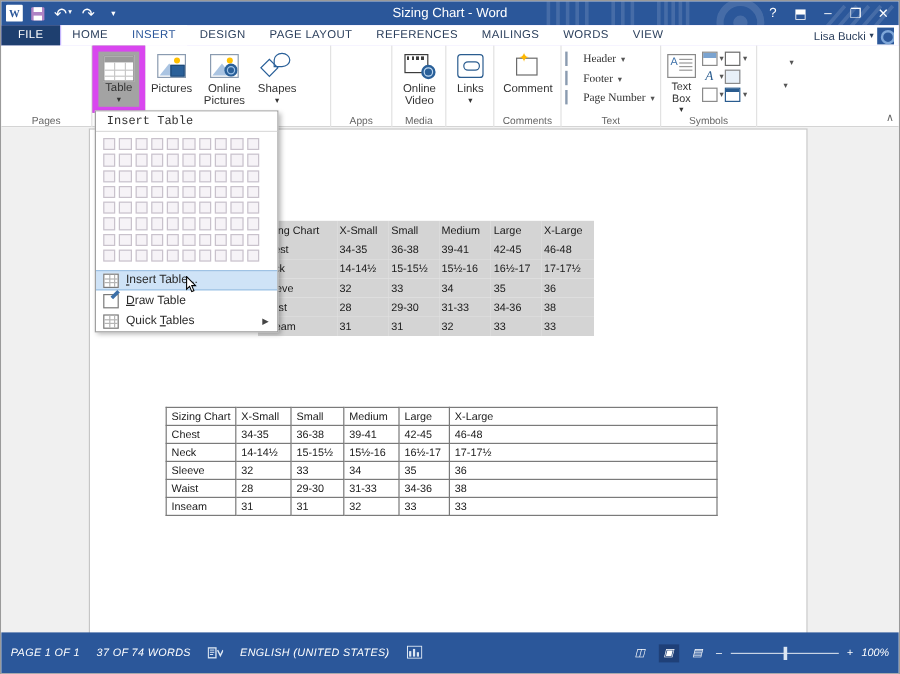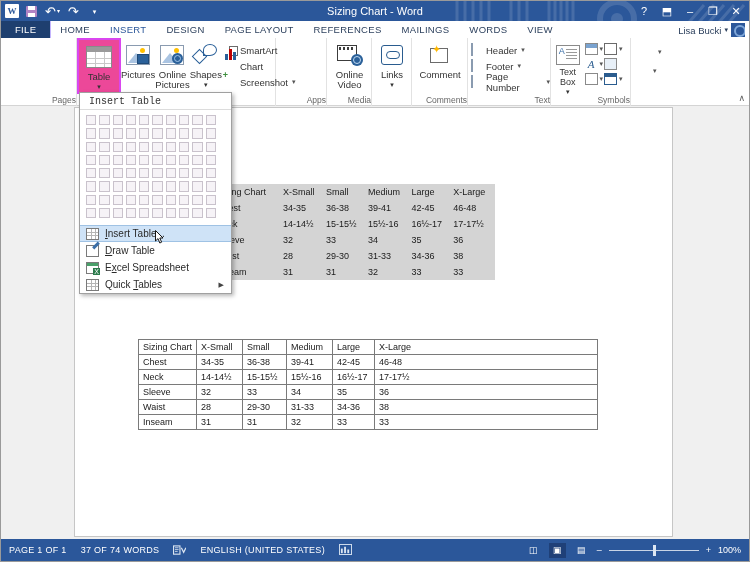--- a/index.html
+++ b/index.html
@@ -45,29 +45,29 @@
   .tabs-white-bg { position:absolute; left:50px; right:0; top:0; height:17px; background:#fff; }
   .user { position:absolute; right:4px; top:1px; height:16px; display:flex; align-items:center; gap:3px; }
   .user .uname { font-size:9.5px; color:#2b3f5c; }
   .user .ucaret { font-size:7px; color:#2b3f5c; }
   .avatar { width:14px; height:14px; background:#2b579a; position:relative; overflow:hidden; }
   .avatar:after{content:"";position:absolute;left:3px;top:2px;width:8px;height:8px;border:2px solid #7ea6d8;border-radius:50%;}
 
   
   .ribbon { position:relative; height:68px; background:#fff; border-bottom:1px solid #d4d4d4; }
   .rgroup { position:absolute; top:0; height:68px; border-right:1px solid #e2e2e2; }
-  .glabel { position:absolute; bottom:1px; left:0; right:0; text-align:right;
+  .glabel { position:absolute; bottom:1px; left:0; right:0; text-align:center;
       font-size:8.5px; color:#666; }
   .sm-item { display:flex; align-items:center; gap:3px; height:16px; font-size:9.5px; color:#333; padding-left:3px; }
   .sm-ico { width:12px; height:12px; flex:none; position:relative; }
   .caretd { font-size:7px; color:#555; margin-left:1px; }
   .bigbtn { display:flex; flex-direction:column; align-items:center; justify-content:flex-start;
       width:44px; padding-top:3px; font-size:9.5px; color:#333; text-align:center; line-height:10px; }
   .bigbtn .bi { width:30px; height:28px; position:relative; margin-bottom:1px; }
-  .bigbtn.active { background:#ec4899; border:2px solid #d946ef; }
+  .bigbtn.active { background:#a3a3a3; border:5px solid #d946ef; }
 
   
   .ic-page { width:11px; height:12px; background:#fff; border:1px solid #9aa7b5; position:relative;}
   .ic-page:after{content:"";position:absolute;left:1px;top:2px;right:2px;height:1px;
       box-shadow:0 2px 0 #b9c4d0,0 4px 0 #b9c4d0;background:#b9c4d0;}
   .tblicon { width:26px; height:22px; border:1px solid #8a8a8a; background:#fff; position:relative; }
   .tblicon .hdr { position:absolute; left:0; top:0; right:0; height:5px; background:#9a9a9a; }
   .tblicon .v { position:absolute; top:5px; bottom:0; width:1px; background:#c8c8c8; }
   .tblicon .h { position:absolute; left:0; right:0; height:1px; background:#c8c8c8; }
 
@@ -160,22 +160,22 @@
   .page { position:absolute; left:73px; top:1px; width:599px; height:430px;
       background:#fff; border:1px solid #c6c6c6; }
   .tbl-sel { position:absolute; left:140px; top:76px; width:280px; font-size:9px; color:#1a1a1a;
       border-collapse:collapse; }
   .tbl-sel td { padding:3px 4px 3px 2px; background:#d4d4d4; white-space:nowrap; }
   .tbl-plain { position:absolute; left:63px; top:231px; width:460px; border-collapse:collapse;
       font-size:9px; color:#1a1a1a; }
   .tbl-plain td { border:1px solid #7a7a7a; padding:2px 4px; vertical-align:top; white-space:nowrap; }
 
   
-  .status { position:absolute; left:0; right:0; bottom:0; height:22px; background:#2b579a;
-      color:#fff; font-size:9px; display:flex; align-items:center; }
+  .status { position:absolute; left:0; right:0; bottom:0; height:34px; background:#2b579a;
+      color:#fff; font-size:9px; display:flex; align-items:center;font-style:italic; }
   .st-left { display:flex; align-items:center; gap:14px; padding-left:8px; letter-spacing:.3px; }
   .st-right { margin-left:auto; display:flex; align-items:center; gap:7px; padding-right:8px; }
   .viewbtn { width:17px; height:15px; display:flex; align-items:center; justify-content:center; }
   .viewbtn.on { background:#1f4078; }
   .zoomtrack { width:90px; height:1px; background:#c8d4e6; position:relative; }
   .zoomthumb { position:absolute; left:44px; top:-5px; width:3px; height:11px; background:#dce6f2; }
   .proof { width:13px; height:11px; position:relative; }
 </style>
 </head>
 <body>
@@ -289,37 +289,20 @@
         <div class="bigbtn">
           <span class="bi" style="display:flex;align-items:center;justify-content:center;">
             <span class="shp">
                 <span class="c"></span>
                 <span class="d"></span>
               </span>
           </span>
           <span>Shapes</span>
           <span style="font-size:7px;">▾</span>
         </div>
-        <div style="padding-top:4px;width:68px;">
-          <div class="sm-item">
-            <span class="sm-ico"><span class="smartart"></span></span>
-            <span>SmartArt</span>
-          </div>
-          <div class="sm-item">
-            <span class="sm-ico">
-              <span class="charticon"><i style="left:0;height:6px;background:#2a6099;"></i><i style="left:4px;height:11px;background:#c00000;"></i><i style="left:8px;height:8px;background:#2a6099;"></i></span>
-            </span>
-            <span>Chart</span>
-          </div>
-          <div class="sm-item">
-            <span class="sm-ico"><span class="shoticon"></span></span>
-            <span>Screenshot</span>
-            <span class="caretd">▾</span>
-          </div>
-        </div>
       </div>
     </div>
 
     <div class="rgroup" style="left:275px;width:51px;">
       <div class="glabel">Apps</div>
     </div>
 
     <div class="rgroup" style="left:326px;width:45px;">
       <div class="bigbtn" style="width:45px;">
         <span class="bi" style="display:flex;align-items:center;justify-content:center;">
@@ -351,21 +334,21 @@
               <span class="nt"></span>
               <span class="st">✦</span>
             </span>
         </span>
         <span>Comment</span>
       </div>
       <div class="glabel">Comments</div>
     </div>
 
     <div class="rgroup" style="left:467px;width:83px;">
-      <div style="padding-top:4px;">
+      <div style="padding-top:4px;font-family:Liberation Serif, serif;">
         <div class="sm-item">
           <span class="sm-ico"><span class="hdrico"><span class="bar" style="top:1px;"></span></span></span>
           <span>Header</span>
           <span class="caretd">▾</span>
         </div>
         <div class="sm-item">
           <span class="sm-ico"><span class="hdrico"><span class="bar" style="bottom:1px;"></span></span></span>
           <span>Footer</span>
           <span class="caretd">▾</span>
         </div>
@@ -629,24 +612,20 @@
     <div class="mitem sel">
       <span class="mi-ico grid4"></span>
       <span class="mlabel"><u>I</u>nsert Table...</span>
       <svg class="cursor" viewBox="0 0 9 14">
         <path d="M0.5 0.5 L0.5 11 L3 8.6 L4.8 13 L6.6 12.2 L4.8 8 L8 8 Z" fill="#fff" stroke="#000" stroke-width="0.9"></path>
       </svg>
     </div>
     <div class="mitem">
       <span class="mi-ico pencil"></span>
       <span class="mlabel"><u>D</u>raw Table</span>
-    </div>
-    <div class="mitem">
-      <span class="mi-ico xls"></span>
-      <span class="mlabel">E<u>x</u>cel Spreadsheet</span>
     </div>
     <div class="mitem">
       <span class="mi-ico grid4"></span>
       <span class="mlabel">Quick <u>T</u>ables</span>
       <span class="submenu-arrow">▶</span>
     </div>
   </div>
 
   <div class="status">
     <div class="st-left">

